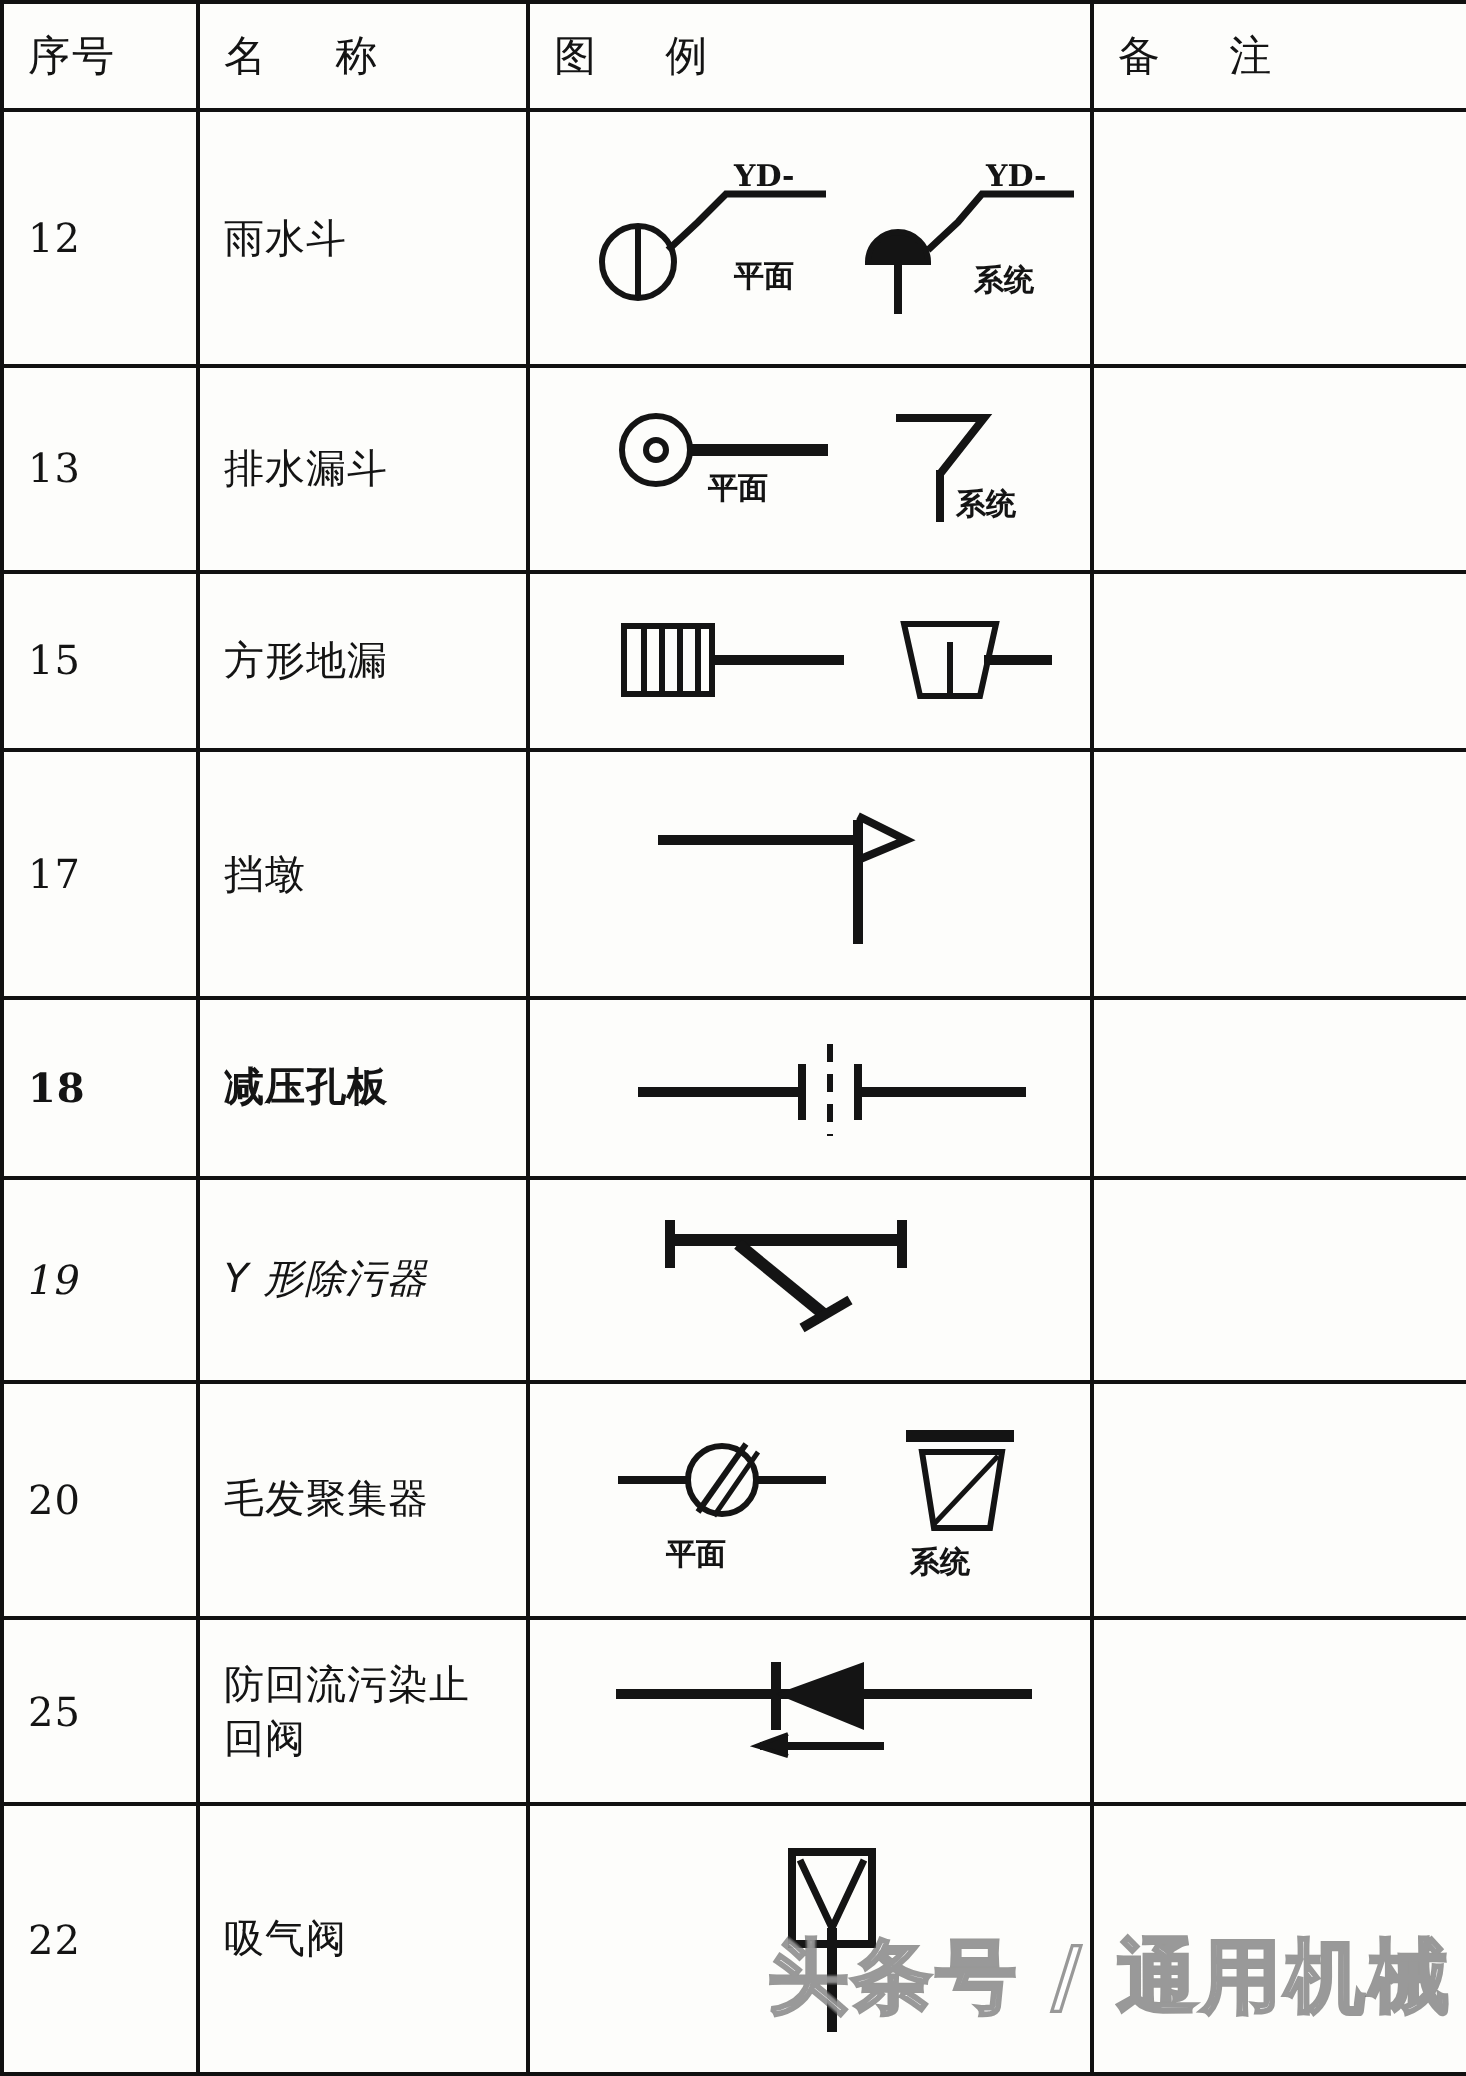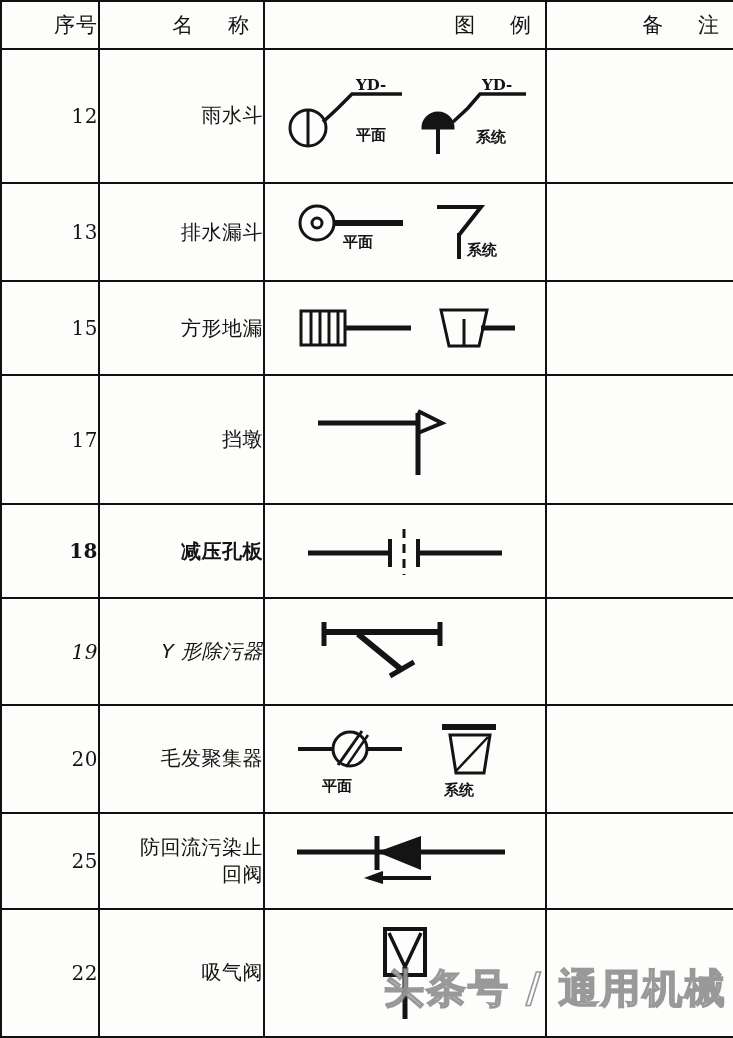--- a/index.html
+++ b/index.html
@@ -15,22 +15,22 @@
   }
   #legend-table {
     width: 733px;
     height: 1038px;
     border-collapse: collapse;
     table-layout: fixed;
     background: #fdfdfb;
   }
   #legend-table td, #legend-table th {
     border: 2.5px solid #111111;
-    padding: 0;
-    text-align: right;
+    padding: 12px;
+    text-align: left;
     vertical-align: middle;
     color: #141414;
     background: #fdfdfb;
   }
   .col-no    { width: 98px; }
   .col-name  { width: 165px; }
   .col-sym   { width: 282px; }
   .col-rem   { width: 188px; }
 
   thead th {
@@ -56,20 +56,21 @@
     line-height: 1.45;
     padding: 4px 8px;
     letter-spacing: 0.5px;
   }
   .sym-wrap {
     width: 100%;
     height: 100%;
     display: flex;
     align-items: center;
     justify-content: center;
+    margin-left: 11px;
   }
   .sym-wrap svg { display: block; }
 
   
   .r12 { height: 120px; }
   .r13 { height: 88px; }
   .r14 { height: 116px; }
   .r15 { height: 84px; }
   .r16 { height: 100px; }
   .r17 { height: 116px; }

